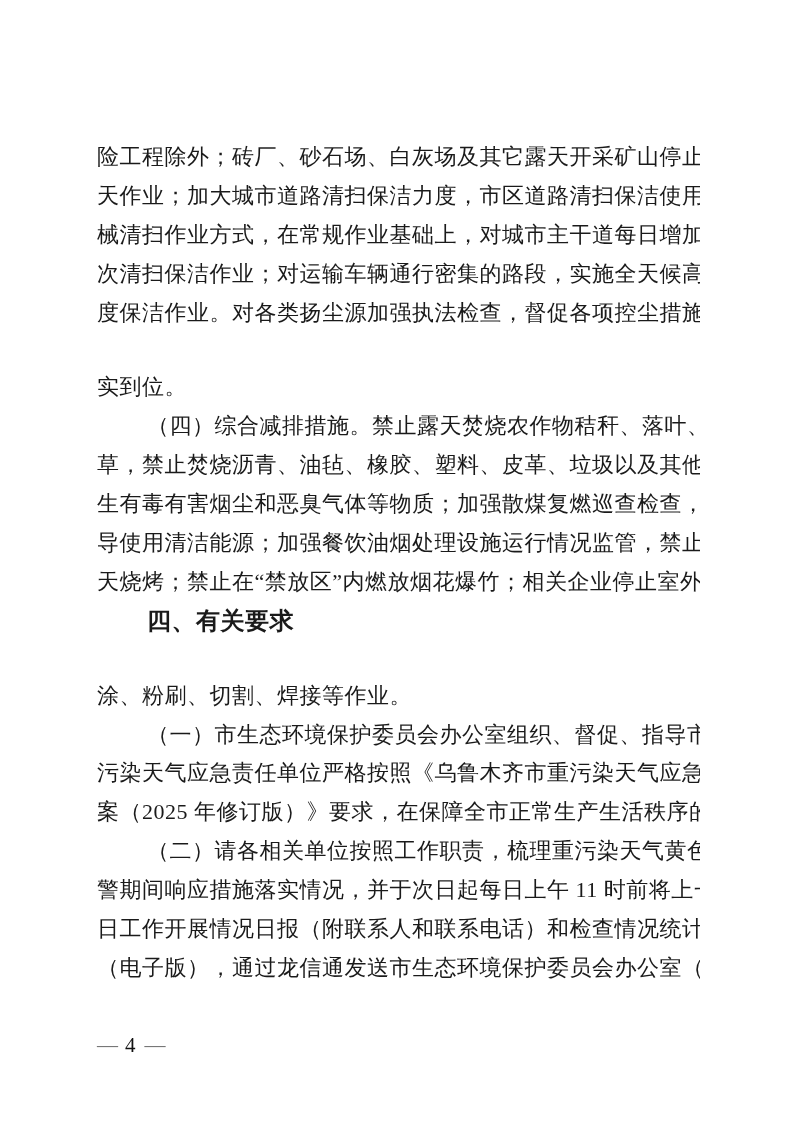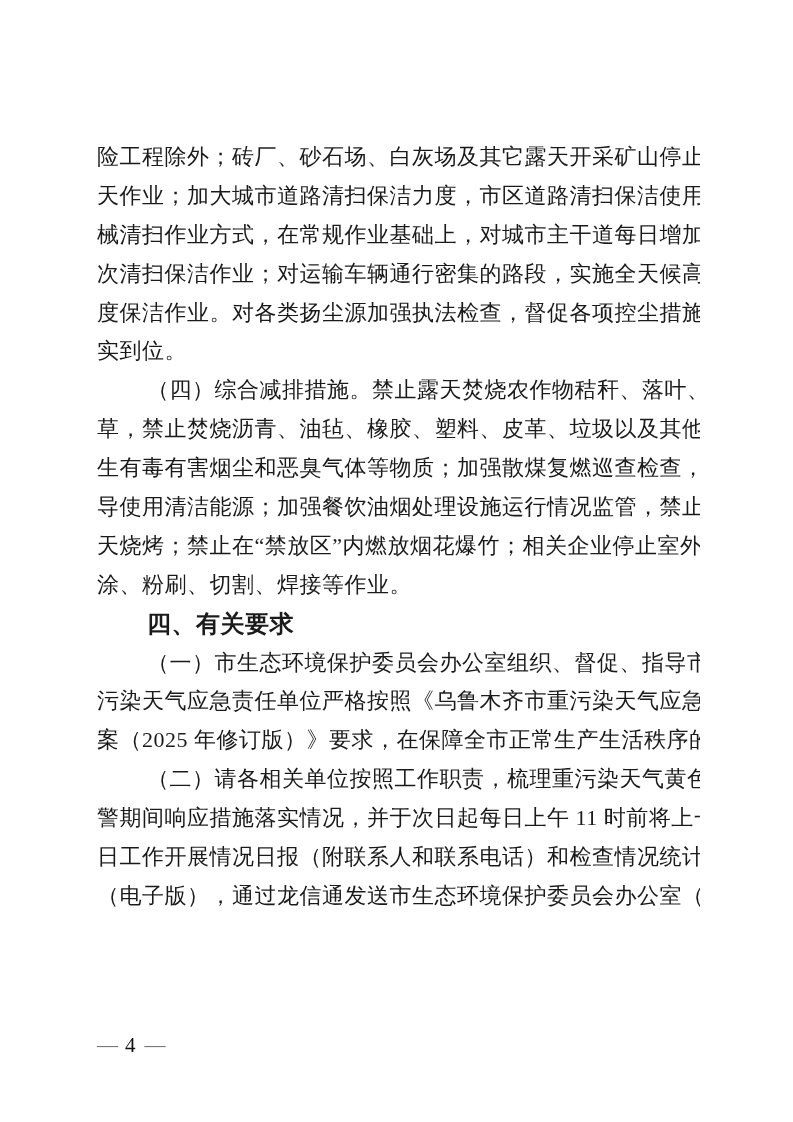--- a/index.html
+++ b/index.html
@@ -28,20 +28,21 @@
     font-size: 22px;
     letter-spacing: 0.5px;
     text-align: justify;
     text-align-last: justify;
     white-space: nowrap;
     overflow: hidden;
   }
   .line.end {
     text-align: center;
     text-align-last: left;
+    margin-top: 36px;
   }
   .line.indent {
     padding-left: 50px;
   }
   .line.heading {
     font-family: "Liberation Sans", "DejaVu Sans", sans-serif;
     font-weight: bold;
     font-size: 24px;
     text-align: left;
     text-align-last: left;
@@ -75,23 +76,23 @@
     <div class="line">械清扫作业方式，在常规作业基础上，对城市主干道每日增加 1</div>
     <div class="line">次清扫保洁作业；对运输车辆通行密集的路段，实施全天候高密</div>
     <div class="line">度保洁作业。对各类扬尘源加强执法检查，督促各项控尘措施落</div>
     <div class="line end">实到位。</div>
 
     <div class="line indent">（四）综合减排措施。禁止露天焚烧农作物秸秆、落叶、杂</div>
     <div class="line">草，禁止焚烧沥青、油毡、橡胶、塑料、皮革、垃圾以及其他产</div>
     <div class="line">生有毒有害烟尘和恶臭气体等物质；加强散煤复燃巡查检查，引</div>
     <div class="line">导使用清洁能源；加强餐饮油烟处理设施运行情况监管，禁止露</div>
     <div class="line">天烧烤；禁止在“禁放区”内燃放烟花爆竹；相关企业停止室外喷</div>
+    <div class="line heading indent">四、有关要求</div>
+
     <div class="line end">涂、粉刷、切割、焊接等作业。</div>
-
-    <div class="line heading indent">四、有关要求</div>
 
     <div class="line indent">（一）市生态环境保护委员会办公室组织、督促、指导市重</div>
     <div class="line">污染天气应急责任单位严格按照《乌鲁木齐市重污染天气应急预</div>
     <div class="line">案（2025 年修订版）》要求，在保障全市正常生产生活秩序的</div>
 
     <div class="line indent">（二）请各相关单位按照工作职责，梳理重污染天气黄色预</div>
     <div class="line">警期间响应措施落实情况，并于次日起每日上午 11 时前将上一</div>
     <div class="line">日工作开展情况日报（附联系人和联系电话）和检查情况统计表</div>
     <div class="line">（电子版），通过龙信通发送市生态环境保护委员会办公室（市</div>
   </div>

